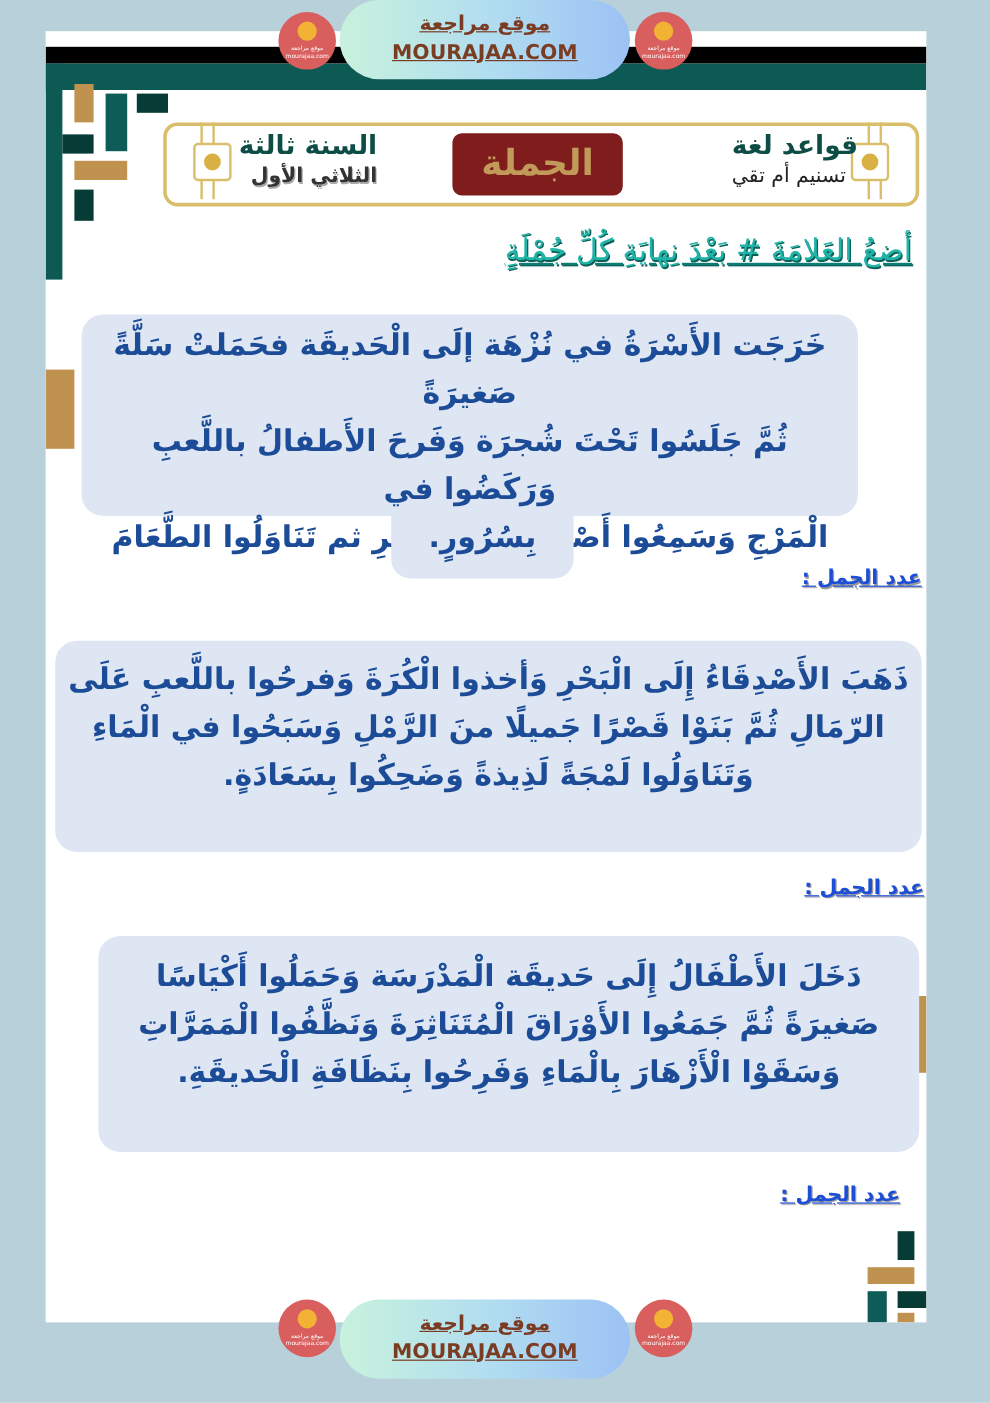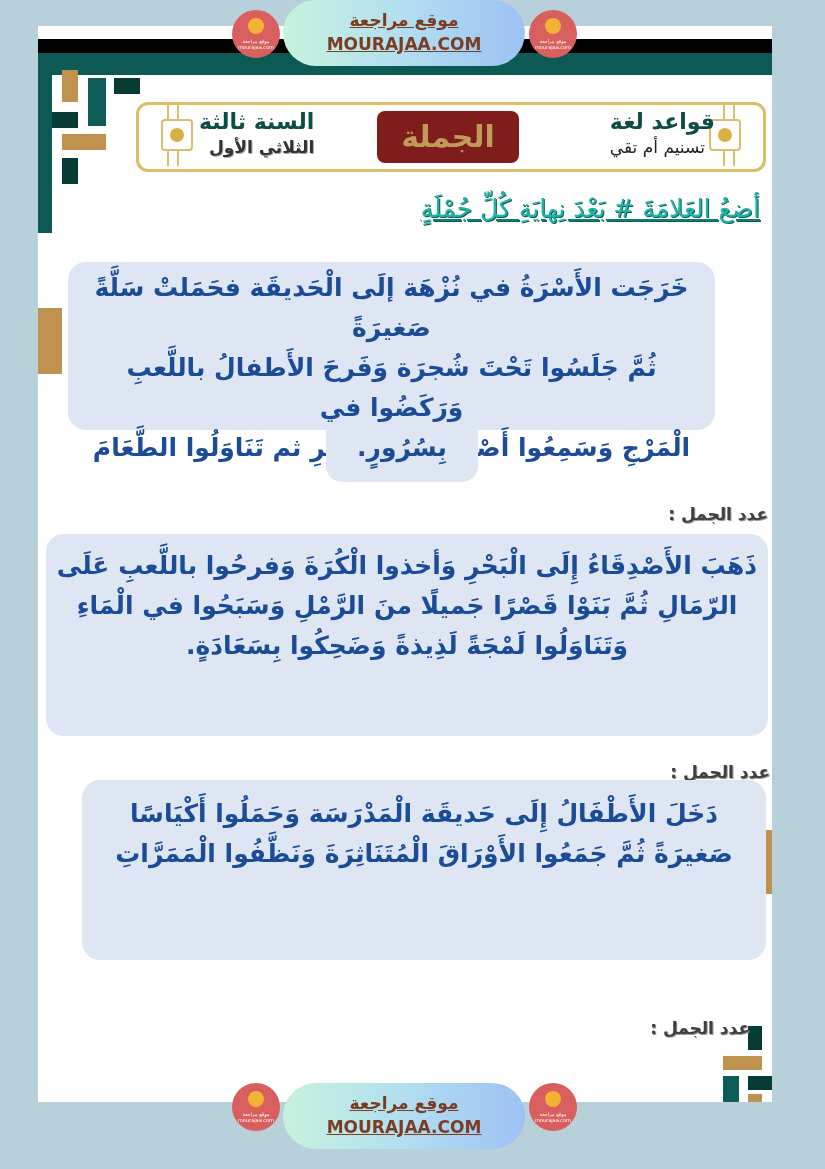--- a/index.html
+++ b/index.html
@@ -51,26 +51,26 @@
 
   .passage {
     position:absolute; background:#dde6f2; border-radius:18px;
     direction:rtl; text-align:center; color:#1c4c98;
     font-family:"DejaVu Sans", sans-serif; font-weight:bold;
     font-size:25px; line-height:40px; padding:6px 10px;
     box-sizing:border-box;
   }
   .p1 { left:30px; top:236px; width:647px; height:168px; }
   .p1-tail { position:absolute; left:288px; top:400px; width:152px; height:56px; background:#dde6f2; border-radius:0 0 16px 16px; text-align:center; direction:rtl; color:#1c4c98; font-weight:bold; font-size:25px; line-height:44px; }
-  .p2 { left:8px; top:508px; width:722px; height:202px; padding-top:12px; }
+  .p2 { left:8px; top:508px; width:722px; height:176px; padding-top:12px; }
   .p3 { left:44px; top:754px; width:684px; height:180px; padding-top:14px; }
 
   .count-label {
-    position:absolute; direction:rtl; font-weight:bold; font-size:17px; color:#404040;
-    text-shadow:1px 1px 0 #999;margin-top:32px;
+    position:absolute; direction:rtl; font-weight:bold; font-size:17px; color:#1d4ed8;
+    text-decoration:underline; text-shadow:1px 1px 0 #999;
   }
 
   
   .promo {
     position:absolute; width:242px; height:66px; border-radius:33px;
     background:linear-gradient(90deg,#c8f2dc 0%, #b2def0 50%, #9cc2f4 100%);
     text-align:center;
   }
   .promo .ar { display:block; font-weight:bold; font-size:17px; color:#7a3c22; text-decoration:underline; direction:rtl; line-height:24px; margin-top:8px; }
   .promo .en { display:block; font-weight:bold; font-size:17px; color:#7a3c22; text-decoration:underline; line-height:24px; }
@@ -141,20 +141,21 @@
   <div class="passage p2">
     <div>ذَهَبَ الأَصْدِقَاءُ إِلَى الْبَحْرِ وَأخذوا الْكُرَةَ وَفرحُوا باللَّعبِ عَلَى</div>
     <div>الرّمَالِ ثُمَّ بَنَوْا قَصْرًا جَميلًا منَ الرَّمْلِ وَسَبَحُوا في الْمَاءِ</div>
     <div>وَتَنَاوَلُوا لَمْجَةً لَذِيذةً وَضَحِكُوا بِسَعَادَةٍ.</div>
   </div>
   <div class="count-label" style="right:2px;top:704px;">عدد الجمل :</div>
 
   <div class="passage p3">
     <div>دَخَلَ الأَطْفَالُ إِلَى حَديقَة الْمَدْرَسَة وَحَمَلُوا أَكْيَاسًا</div>
     <div>صَغيرَةً ثُمَّ جَمَعُوا الأَوْرَاقَ الْمُتَنَاثِرَةَ وَنَظَّفُوا الْمَمَرَّاتِ</div>
+    <div>وَسَقَوْا الْأَزْهَارَ بِالْمَاءِ وَفَرِحُوا بِنَظَافَةِ الْحَديقَةِ.</div>
   </div>
   <div class="count-label" style="right:22px;top:960px;">عدد الجمل :</div>
 </div>
 
 <div class="logo" style="left:232px;top:10px;">
   <div class="inner"></div>
   <div class="cap"><span>موقع مراجعة</span><br><span>mourajaa.com</span></div>
 </div>
 <div class="promo" style="left:283px;top:0px;">
   <span class="ar">موقع مراجعة</span>

